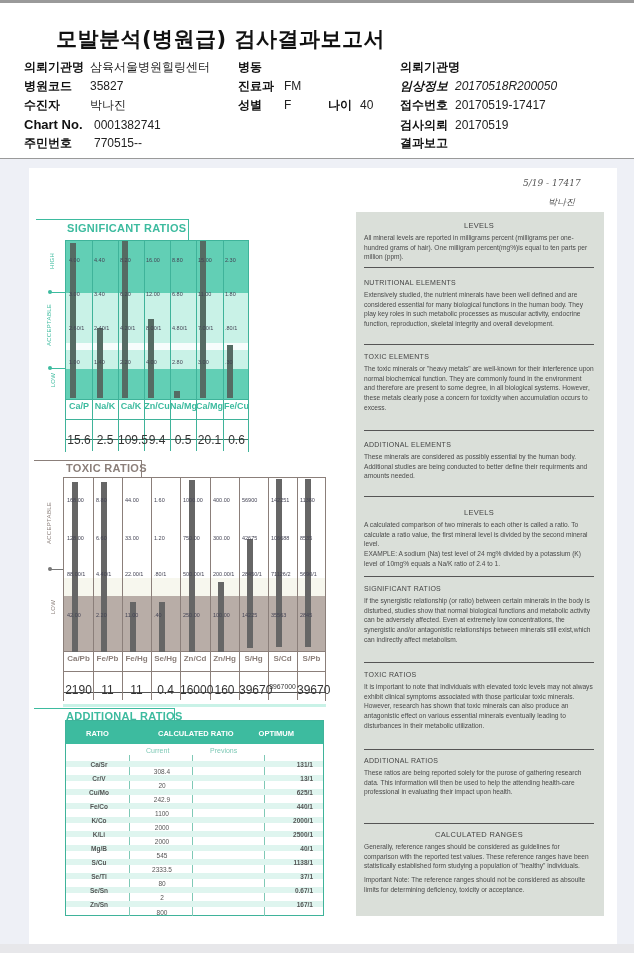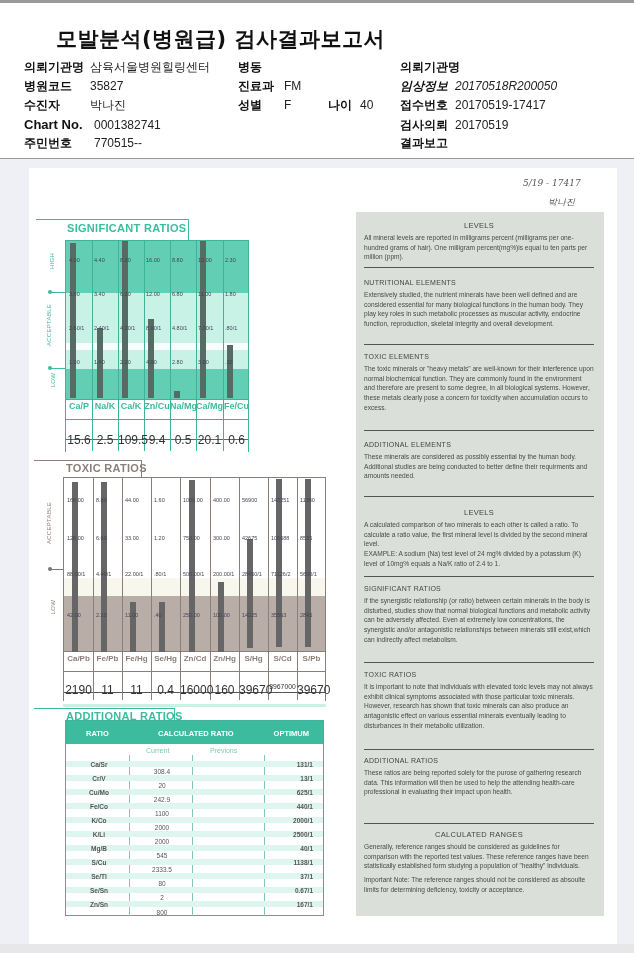--- a/index.html
+++ b/index.html
@@ -272,21 +272,21 @@
 <div class="sec-line" style="left:63px;top:704px;width:263px;height:3px;background:#c9f2e7;"></div>
 
 <div class="sec-line" style="left:34px;top:708px;width:140px;background:#3dbb9f;"></div>
 <div class="sec-line" style="left:174px;top:708px;width:1px;height:12px;background:#3dbb9f;"></div>
 <div class="sec-title" style="left:66px;top:710px;color:#3dbb9f;">ADDITIONAL RATIOS</div>
 
 <div class="add-tbl">
   <div class="add-head">
     <span style="left:20px;">RATIO</span>
     <span style="left:92px;">CALCULATED RATIO</span>
-    <span style="right:14px;">OPTIMUM</span>
+    <span style="right:29px;">OPTIMUM</span>
   </div>
   <div class="add-sub" style="left:80px;top:26px;">Current</div>
   <div class="add-sub" style="left:144px;top:26px;">Previons</div>
   <div class="vline" style="left:63px;top:34px;height:161px;"></div>
   <div class="vline" style="left:126px;top:34px;height:161px;"></div>
   <div class="vline" style="left:198px;top:34px;height:161px;"></div>
 
   <div class="stripe" style="top:40px;"></div>
   <div class="stripe" style="top:54px;"></div>
   <div class="stripe" style="top:68px;"></div>

